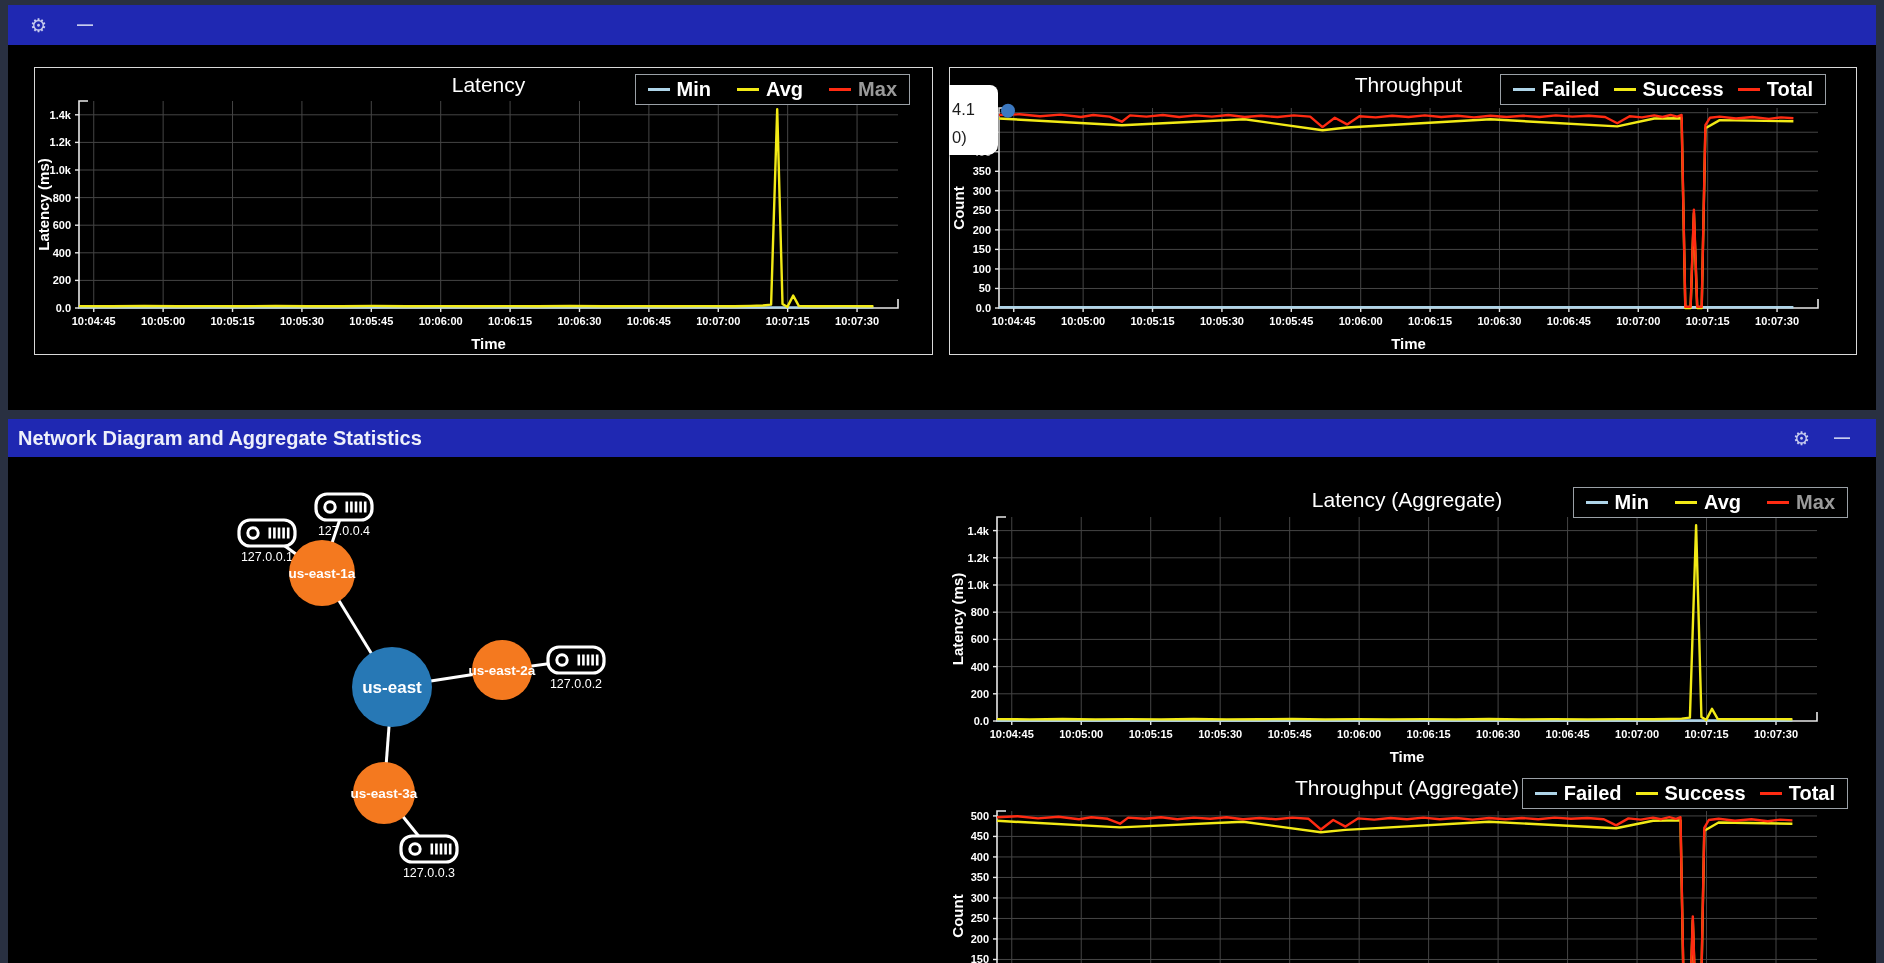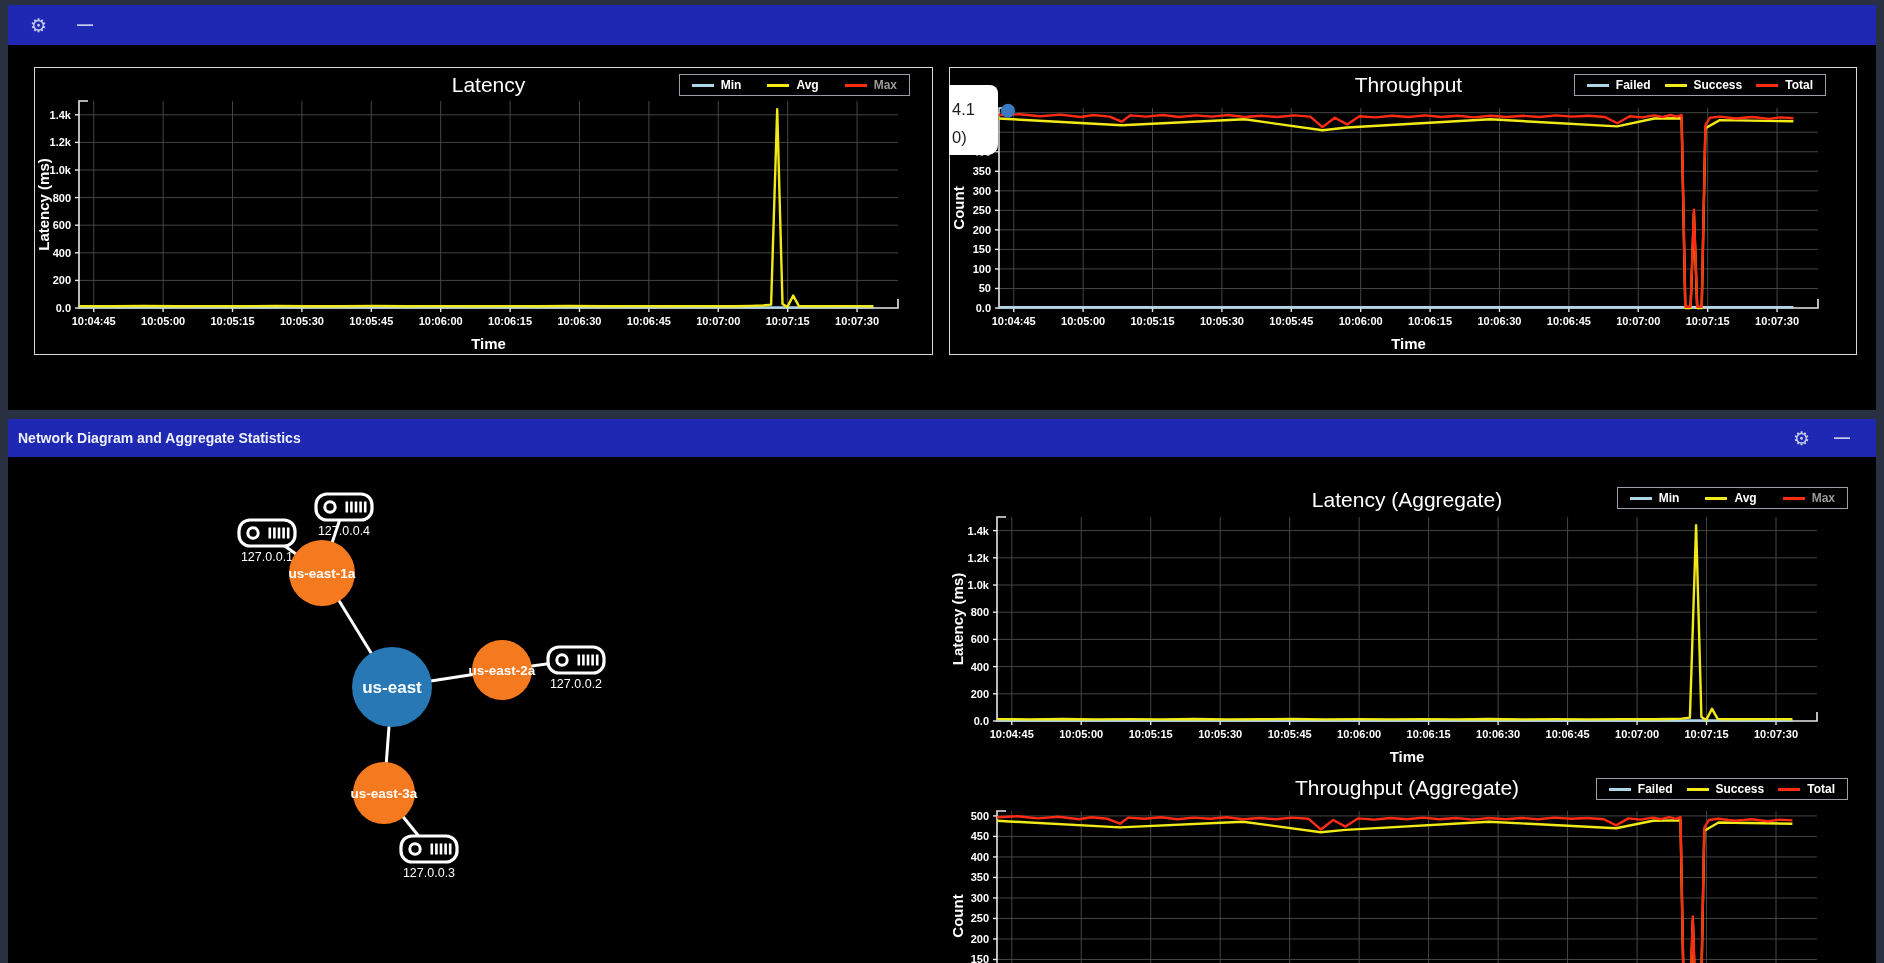--- a/index.html
+++ b/index.html
@@ -2,27 +2,27 @@
 <html><head>
 <meta charset="utf-8">
 <style>
   * { margin:0; padding:0; box-sizing:border-box; }
   html,body { width:1884px; height:963px; overflow:hidden; background:#293041;
               font-family:"Liberation Sans", sans-serif; position:relative; }
   .panel-body { position:absolute; background:#000; }
   .p-header { position:absolute; background:#1f28b2; display:flex; align-items:center; }
   .p-header .gear { color:#c6cbee; font-size:19px; cursor:pointer; line-height:1; }
   .p-header .minus { color:#c6cbee; font-size:16px; font-weight:800; cursor:pointer; line-height:1; }
-  .p-header .p-title { color:#eef0fa; font-size:14px; font-weight:700; }
+  .p-header .p-title { color:#eef0fa; font-size:20px; font-weight:700; }
   .chart { position:absolute; background:#000; }
   .chart.bordered { border:1px solid #d9d9d9; }
   .netdiag { position:absolute; background:#000; }
   .legend { position:absolute; display:flex; align-items:center; background:#000;
             border:1px solid #9aa0a6; padding:3px 12px; z-index:4; }
-  .legend-item { display:flex; align-items:center; gap:7px; font-size:12px; font-weight:600; cursor:pointer; }
+  .legend-item { display:flex; align-items:center; gap:7px; font-size:20px; font-weight:600; cursor:pointer; }
   .swatch { width:22px; height:3px; display:inline-block; }
   .tooltip { position:absolute; background:#fff; color:#1d1d1d; z-index:6;
              border-radius:0 8px 10px 0; font-size:16.5px; line-height:28px;
              padding:10px 2px 2px 3px; box-shadow:0 1px 3px rgba(0,0,0,.5); }
   svg text.tick { font:700 11px "Liberation Sans", sans-serif; fill:#ffffff; }
   svg text.chart-title { font:400 21px "Liberation Sans", sans-serif; fill:#ffffff; }
   svg text.axis-label { font:600 15px "Liberation Sans", sans-serif; fill:#ffffff; }
   svg text.ip-label { font:400 12.5px "Liberation Sans", sans-serif; fill:#ffffff; }
   svg text.node-label { font-weight:700; fill:#ffffff; font-family:"Liberation Sans", sans-serif; }
 </style>

